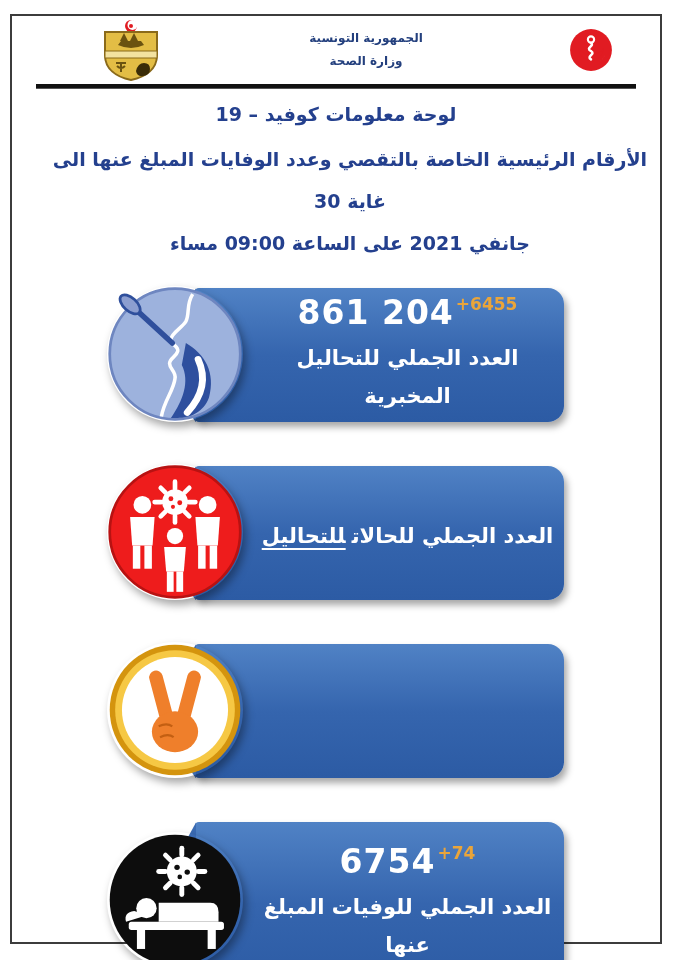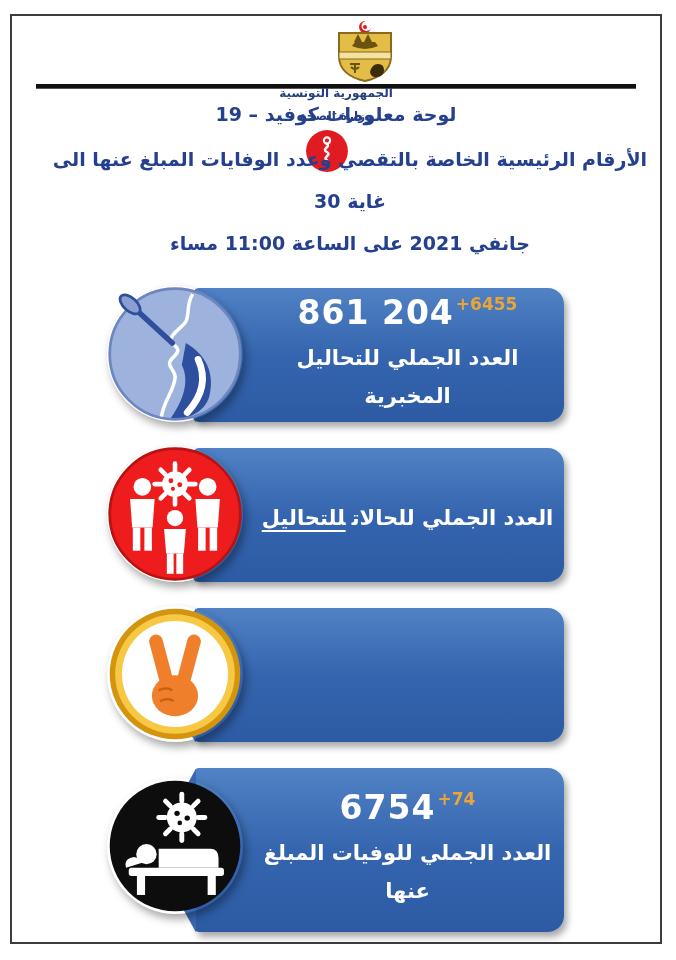--- a/index.html
+++ b/index.html
@@ -6,39 +6,39 @@
   body{
     width:676px;height:960px;position:relative;overflow:hidden;
     font-family:"DejaVu Sans",sans-serif;
   }
   .page{
     position:absolute;left:10px;top:14px;width:652px;height:930px;
     border:2px solid #3c3c3c;background:#fff;box-sizing:border-box;
   }
   
   .header{
-    display:flex;align-items:center;height:60px;padding:4px 28px 0 28px;flex-direction:column;
+    display:flex;align-items:center;height:60px;padding:4px 28px 0 28px;
   }
   .coat{width:66px;height:62px;margin-left:58px;flex:0 0 auto;}
   .header-center{flex:1;text-align:center;color:#24407e;font-weight:bold;
     font-size:12px;line-height:1.9;direction:rtl;}
   .moh-logo{width:46px;height:46px;margin-right:18px;flex:0 0 auto;}
   .header-rule{height:4px;background:#111;margin:4px 24px 0 24px;border-bottom:1px solid #555;}
   
   .title{
     text-align:center;color:#24408e;font-weight:bold;font-size:19px;
     margin-top:14px;direction:rtl;
   }
   .subtitle{
     text-align:center;color:#24408e;font-weight:bold;font-size:19px;
     margin-top:14px;direction:rtl;line-height:2.2;padding-left:28px;
   }
   
   .cards{margin-top:22px;}
-  .card{position:relative;height:138px;margin:0 96px 22px 95px;}
+  .card{position:relative;height:138px;margin:0 96px 40px 95px;}
   .card:last-child{height:168px;margin-bottom:0;}
   .banner{
     position:absolute;left:88px;right:0;top:2px;bottom:2px;
     background:linear-gradient(180deg,#5082c5 0%,#3565ae 50%,#2c5ba4 100%);
     border-radius:4px 16px 16px 4px;
     box-shadow:3px 5px 7px rgba(0,0,0,.35);
     display:flex;flex-direction:column;justify-content:center;align-items:center;
     padding-left:56px;box-sizing:border-box;
   }
   .banner::before{ 
@@ -98,21 +98,21 @@
 
       <circle cx="22" cy="12" r="3" fill="none" stroke="#ffffff" stroke-width="2"></circle>
       <path d="M22 15 c4 3 -6 5 0 8 c5 3 -5 5 0 8" fill="none" stroke="#ffffff" stroke-width="2.4" stroke-linecap="round"></path>
     </svg>
   </div>
   <div class="header-rule"></div>
 
   <div class="title">لوحة معلومات كوفيد – 19</div>
   <div class="subtitle">
     <div>الأرقام الرئيسية الخاصة بالتقصي وعدد الوفايات المبلغ عنها الى غاية 30</div>
-    <div>جانفي 2021 على الساعة 11:00 مساء</div>
+    <div>جانفي 2021 على الساعة 09:00 مساء</div>
   </div>
 
   <div class="cards">
 
     <div class="card">
       <div class="icon-circle">
         <svg viewBox="0 0 100 100">
           <circle cx="50" cy="50" r="48" fill="#9db2dd" stroke="#6e86c0" stroke-width="2"></circle>
 
           <path d="M63 6 C58 14 61 20 58 26 C55 31 48 34 47 39 C46 43 53 44 52 48 C51 52 46 53 46 57 C46 61 51 63 50 68 C49 77 42 84 40 96" fill="none" stroke="#ffffff" stroke-width="2.6"></path>

